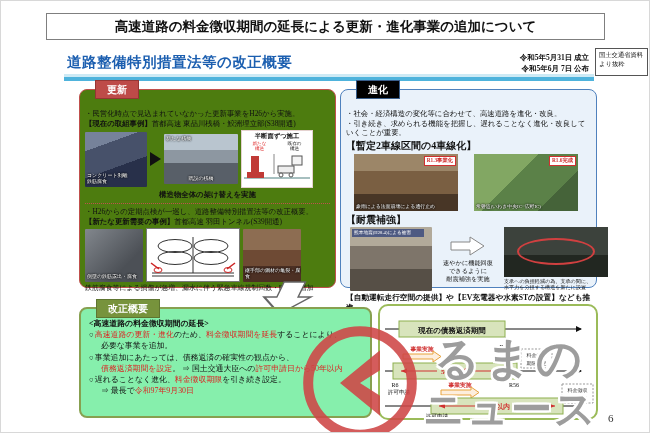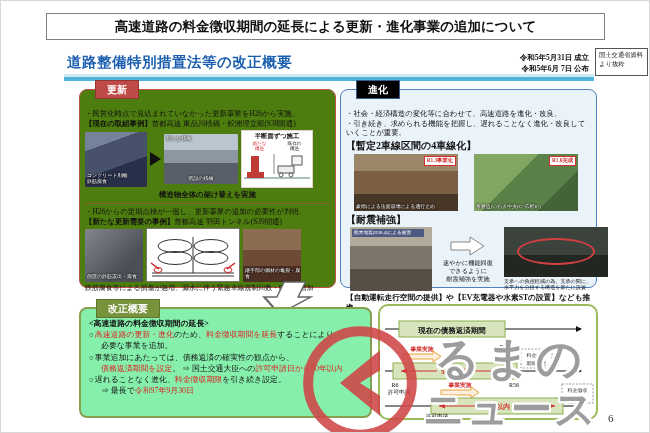--- a/index.html
+++ b/index.html
@@ -126,21 +126,21 @@
             <rect x="36" y="14" width="16" height="7" fill="#eee" stroke="#555" stroke-width="1"></rect>
             <rect x="50" y="4" width="10" height="9" fill="#f5f5f5" stroke="#555" stroke-width="1"></rect>
             <circle cx="39" cy="23" r="2" fill="#fff" stroke="#555"></circle>
             <circle cx="49" cy="23" r="2" fill="#fff" stroke="#555"></circle>
             <line x1="32" y1="2" x2="32" y2="22" stroke="#888" stroke-width="1"></line>
           </svg>
         </div>
       </div>
       <div class="cap1">構造物全体の架け替えを実施</div>
       <hr class="dotsep">
-      <div>・H26からの定期点検が一巡し、更新事業の追加の必要性が判明。</div>
+      <div>・H26からの定期点検が一巡し、道路整備特別措置法等の改正概要。</div>
       <div class="case-line">
         <span class="bold">【新たな更新需要の事例】</span><span>首都高速 羽田トンネル(S39開通)</span>
       </div>
       <div class="photos2">
         <div class="ph ph3">
           <div class="plabel">側壁の鉄筋露出・腐食</div>
         </div>
         <div class="diag2">
           <svg width="92" height="52" viewBox="0 0 92 52">
             <line x1="5" y1="44" x2="87" y2="44" stroke="#333" stroke-width="1"></line>

